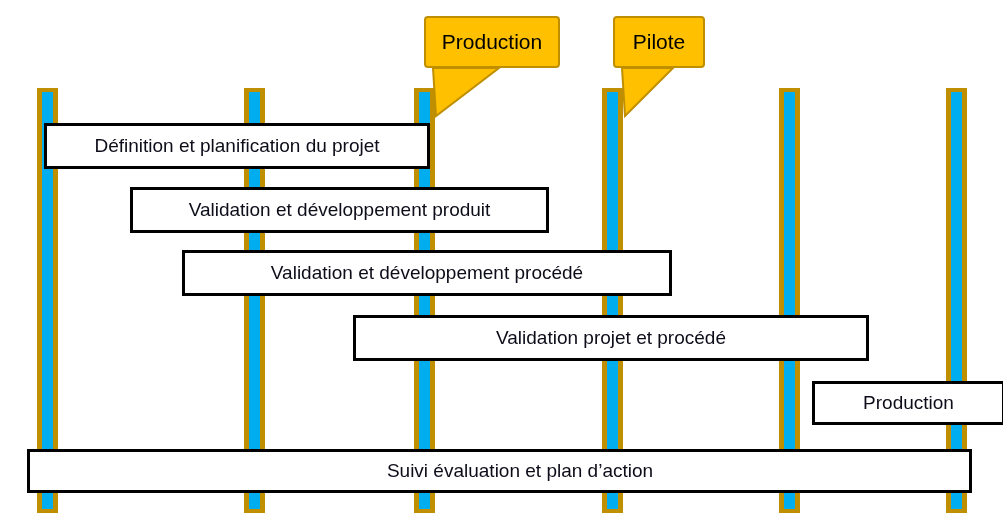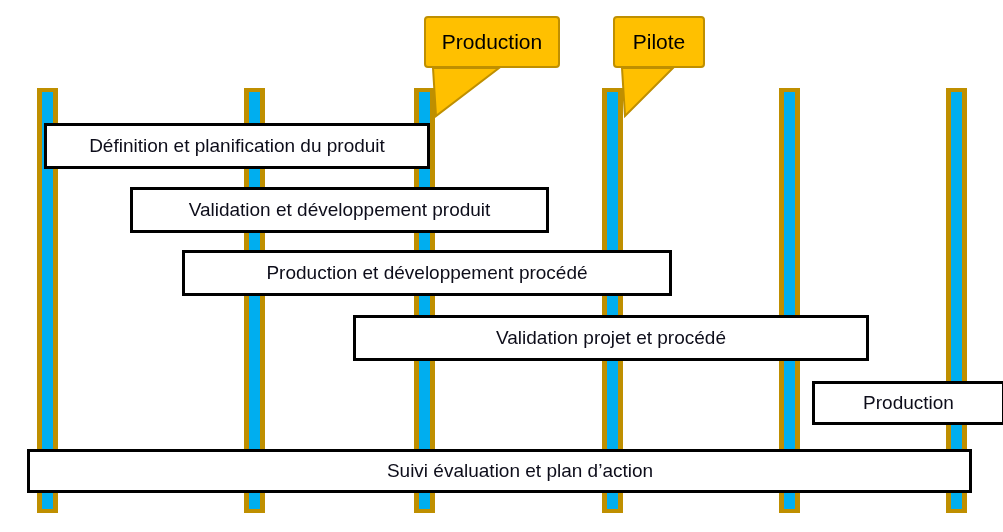--- a/index.html
+++ b/index.html
@@ -76,27 +76,27 @@
       <div class="milestone-bar" style="left: 37px; top: 88px; width: 21px; height: 425px;"></div>
       <div class="milestone-bar" style="left: 244px; top: 88px; width: 21px; height: 425px;"></div>
       <div class="milestone-bar" style="left: 414px; top: 88px; width: 21px; height: 425px;"></div>
       <div class="milestone-bar" style="left: 602px; top: 88px; width: 21px; height: 425px;"></div>
       <div class="milestone-bar" style="left: 779px; top: 88px; width: 21px; height: 425px;"></div>
       <div class="milestone-bar" style="left: 946px; top: 88px; width: 21px; height: 425px;"></div>
     </div>
 
   <div id="phase-layer">
       <div class="phase-box" style="left: 44px; top: 123px; width: 386px; height: 46px;">
-        <span>Définition et planification du produit</span>
+        <span>Définition et planification du projet</span>
       </div>
       <div class="phase-box" style="left: 130px; top: 187px; width: 419px; height: 46px;">
         <span>Validation et développement produit</span>
       </div>
       <div class="phase-box" style="left: 182px; top: 250px; width: 490px; height: 46px;">
-        <span>Production et développement procédé</span>
+        <span>Validation et développement procédé</span>
       </div>
       <div class="phase-box" style="left: 353px; top: 315px; width: 516px; height: 46px;">
         <span>Validation projet et procédé</span>
       </div>
       <div class="phase-box" style="left: 812px; top: 381px; width: 193px; height: 44px;">
         <span>Production</span>
       </div>
       <div class="phase-box" style="left: 27px; top: 449px; width: 945px; height: 44px; padding-left: 41px;">
         <span>Suivi évaluation et plan d’action</span>
       </div>

